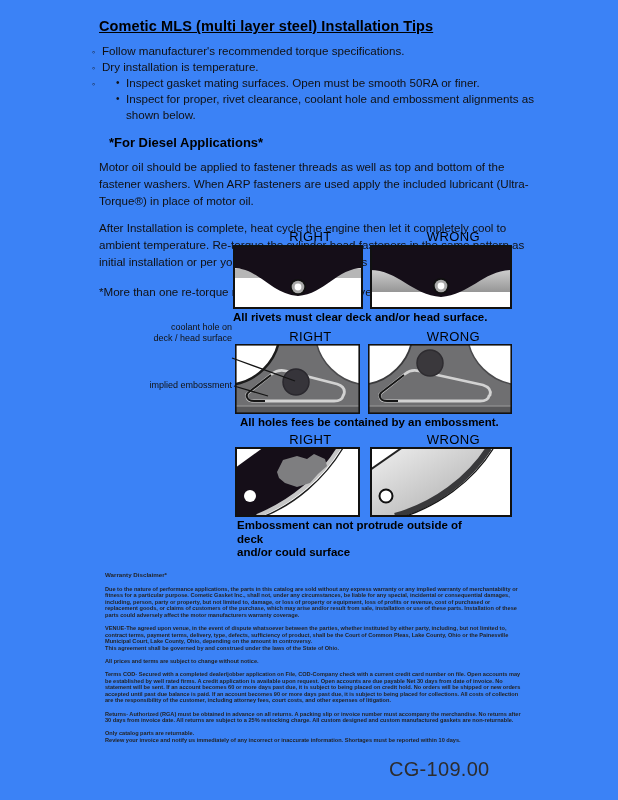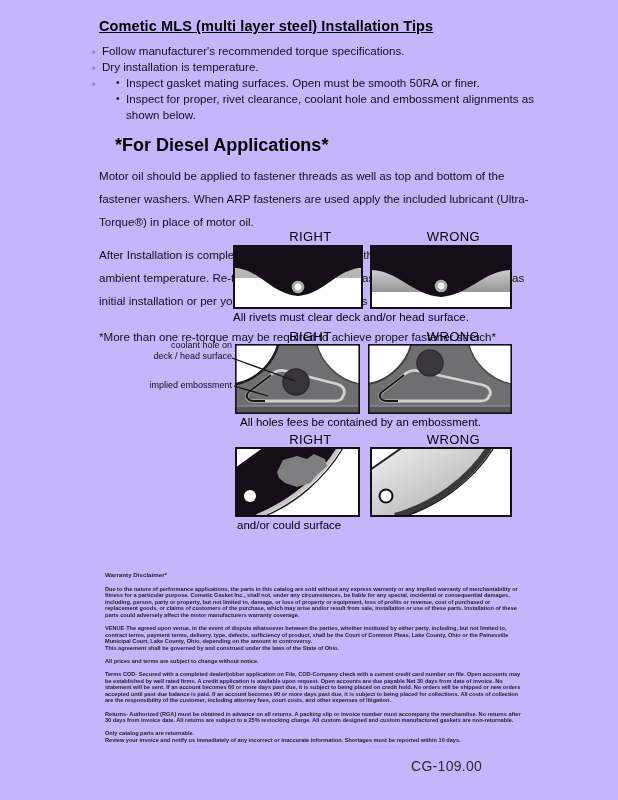--- a/index.html
+++ b/index.html
@@ -1,40 +1,40 @@
 <!DOCTYPE html>
 <html><head>
 <meta charset="utf-8">
 <style>
   html,body{margin:0;padding:0;background:#fff;}
-  .page{position:relative;width:618px;height:800px;background:#c4b5fd;
+  .page{position:relative;width:618px;height:800px;background:#3b82f6;
         font-family:"Liberation Sans",sans-serif;color:#101012;overflow:hidden;}
   .doc{position:absolute;left:92px;top:18px;width:452px;}
   .title{font-size:14.5px;font-weight:700;text-decoration:underline;color:#000;
          margin:0 0 9px 7px;letter-spacing:.1px;}
   .tips{list-style:none;margin:0;padding:0;font-size:11.6px;line-height:16px;}
   .tips li{position:relative;padding-left:10px;}
   .tips li.sub{padding-left:34px;}
   .tips .b1{position:absolute;left:0;top:1px;font-size:9px;}
   .tips .b2{position:absolute;left:24px;top:0;font-size:10px;}
-  .h2{font-size:18px;font-weight:700;margin:12px 0 8px 23px;color:#000;}
-  .para{font-size:11.6px;line-height:23px;margin:0 8px 10px 7px;width:430px;}
+  .h2{font-size:13px;font-weight:700;margin:12px 0 8px 17px;color:#000;}
+  .para{font-size:11.6px;line-height:17px;margin:0 8px 10px 7px;width:430px;}
   .note{margin-top:13px;}
   .fig-label{position:absolute;transform:translateX(-50%);font-weight:400;
              font-size:13px;letter-spacing:.4px;color:#000;padding-left:27px;}
   .figsvg{position:absolute;display:block;}
-  .fig-caption{position:absolute;font-weight:400;font-size:11.5px;line-height:13.5px;color:#000;}
+  .fig-caption{position:absolute;font-weight:700;font-size:11.5px;line-height:13.5px;color:#000;}
   .ptr{position:absolute;font-size:9px;line-height:11px;text-align:right;color:#111;}
   .ptrlines{position:absolute;pointer-events:none;}
   .legal{position:absolute;left:105px;top:572px;width:416px;font-size:5.6px;
          line-height:6.6px;font-weight:700;color:#232325;}
   .legal h3{font-size:6.2px;margin:0 0 7px 0;}
   .legal p{margin:0 0 6.5px 0;}
   .legal p.tight{margin:0;}
-  .pagenum{position:absolute;left:411px;top:758px;font-size:14px;
+  .pagenum{position:absolute;left:389px;top:758px;font-size:20px;
            letter-spacing:.3px;color:#2c2c2e;}
 </style>
 </head>
 <body>
 
 <div class="page">
 
   <div class="doc">
     <h1 class="title">Cometic MLS (multi layer steel) Installation Tips</h1>
     <ul class="tips">
@@ -78,21 +78,21 @@
     <circle cx="71" cy="41" r="6.3" fill="#a9a9a9"></circle>
     <circle cx="71" cy="41" r="3.4" fill="#ffffff"></circle>
     <rect x="1" y="1" width="140" height="62" fill="none" stroke="#111" stroke-width="2"></rect>
   </svg>
 
   <div class="fig-caption" style="left:233px;top:311px">All rivets must clear deck and/or head surface.</div>
 
   <div class="fig-label" style="left:297px;top:329px">RIGHT</div>
   <div class="fig-label" style="left:440px;top:329px">WRONG</div>
 
-  <div class="ptr" style="left:108px;top:340px;width:124px">
+  <div class="ptr" style="left:108px;top:322px;width:124px">
     <div>coolant hole on</div>
     <div>deck / head surface</div>
   </div>
   <div class="ptr" style="left:108px;top:380px;width:124px">implied embossment</div>
 
   <svg class="figsvg" style="left:235px;top:344px" width="125" height="70" viewBox="0 0 125 70">
     <rect width="125" height="70" fill="#6f6f71"></rect>
     <circle cx="-10" cy="-14" r="55" fill="#ffffff" stroke="#1b1b1b" stroke-width="2.5"></circle>
     <circle cx="135" cy="-14" r="55" fill="#ffffff" stroke="#4a4a4c" stroke-width="1.5"></circle>
     <rect y="61.5" width="125" height="1.2" fill="#9a9a9a"></rect>
@@ -145,20 +145,21 @@
     <rect width="142" height="70" fill="#ffffff"></rect>
     <path d="M33,0 H121 C100,32 66,59 24,70 H0 V23 Z" fill="url(#g3)"></path>
     <path d="M0,23 L33,0" stroke="#222" stroke-width="2" fill="none"></path>
     <path d="M119,1 C99,32 65,58 25,69" fill="none" stroke="#39393b" stroke-width="6"></path>
     <path d="M123,2 C103,34 68,60 27,72" fill="none" stroke="#141414" stroke-width="1.4"></path>
     <circle cx="16" cy="49" r="6.5" fill="#ffffff" stroke="#101010" stroke-width="2"></circle>
     <rect x="1" y="1" width="140" height="68" fill="none" stroke="#111" stroke-width="2"></rect>
   </svg>
 
   <div class="fig-caption" style="left:237px;top:519px;width:240px">
+    <div>Embossment can not protrude outside of deck</div>
     <div>and/or could surface</div>
   </div>
 
   <div class="legal">
     <h3>Warranty Disclaimer*</h3>
     <p>Due to the nature of performance applications, the parts in this catalog are sold without any express warranty or any implied warranty of merchantability or fitness for a particular purpose.  Cometic Gasket Inc., shall not, under any circumstances, be liable for any special, incidental or consequential damages, including, person, party or property, but not limited to, damage, or loss of property or equipment, loss of profits or revenue, cost of purchased or replacement goods, or claims of customers of the purchase, which may arise and/or result from sale, installation or use of these parts.  Installation of these parts could adversely affect the motor manufacturers warranty coverage.</p>
     <p class="tight">VENUE-The agreed upon venue, in the event of dispute whatsoever between the parties, whether instituted by either party, including, but not limited to, contract terms, payment terms, delivery, type, defects, sufficiency of product, shall be the Court of Common Pleas, Lake County, Ohio or the Painesville Municipal Court, Lake County, Ohio, depending on the amount in controversy.</p>
     <p>This agreement shall be governed by and construed under the laws of the State of Ohio.</p>
     <p>All prices and terms are subject to change without notice.</p>
     <p>Terms COD- Secured with a completed dealer/jobber application on File, COD-Company check with a current credit card number on file.  Open accounts may be established by well rated firms.  A credit application is available upon request.  Open accounts are due payable Net 30 days from date of invoice.  No statement will be sent.  If an account becomes 60 or more days past due, it is subject to being placed on credit hold.  No orders will be shipped or new orders accepted until past due balance is paid.  If an account becomes 90 or more days past due, it is subject to being placed for collections.  All costs of collection are the responsibility of the customer, including attorney fees, court costs, and other expenses of litigation.</p>

